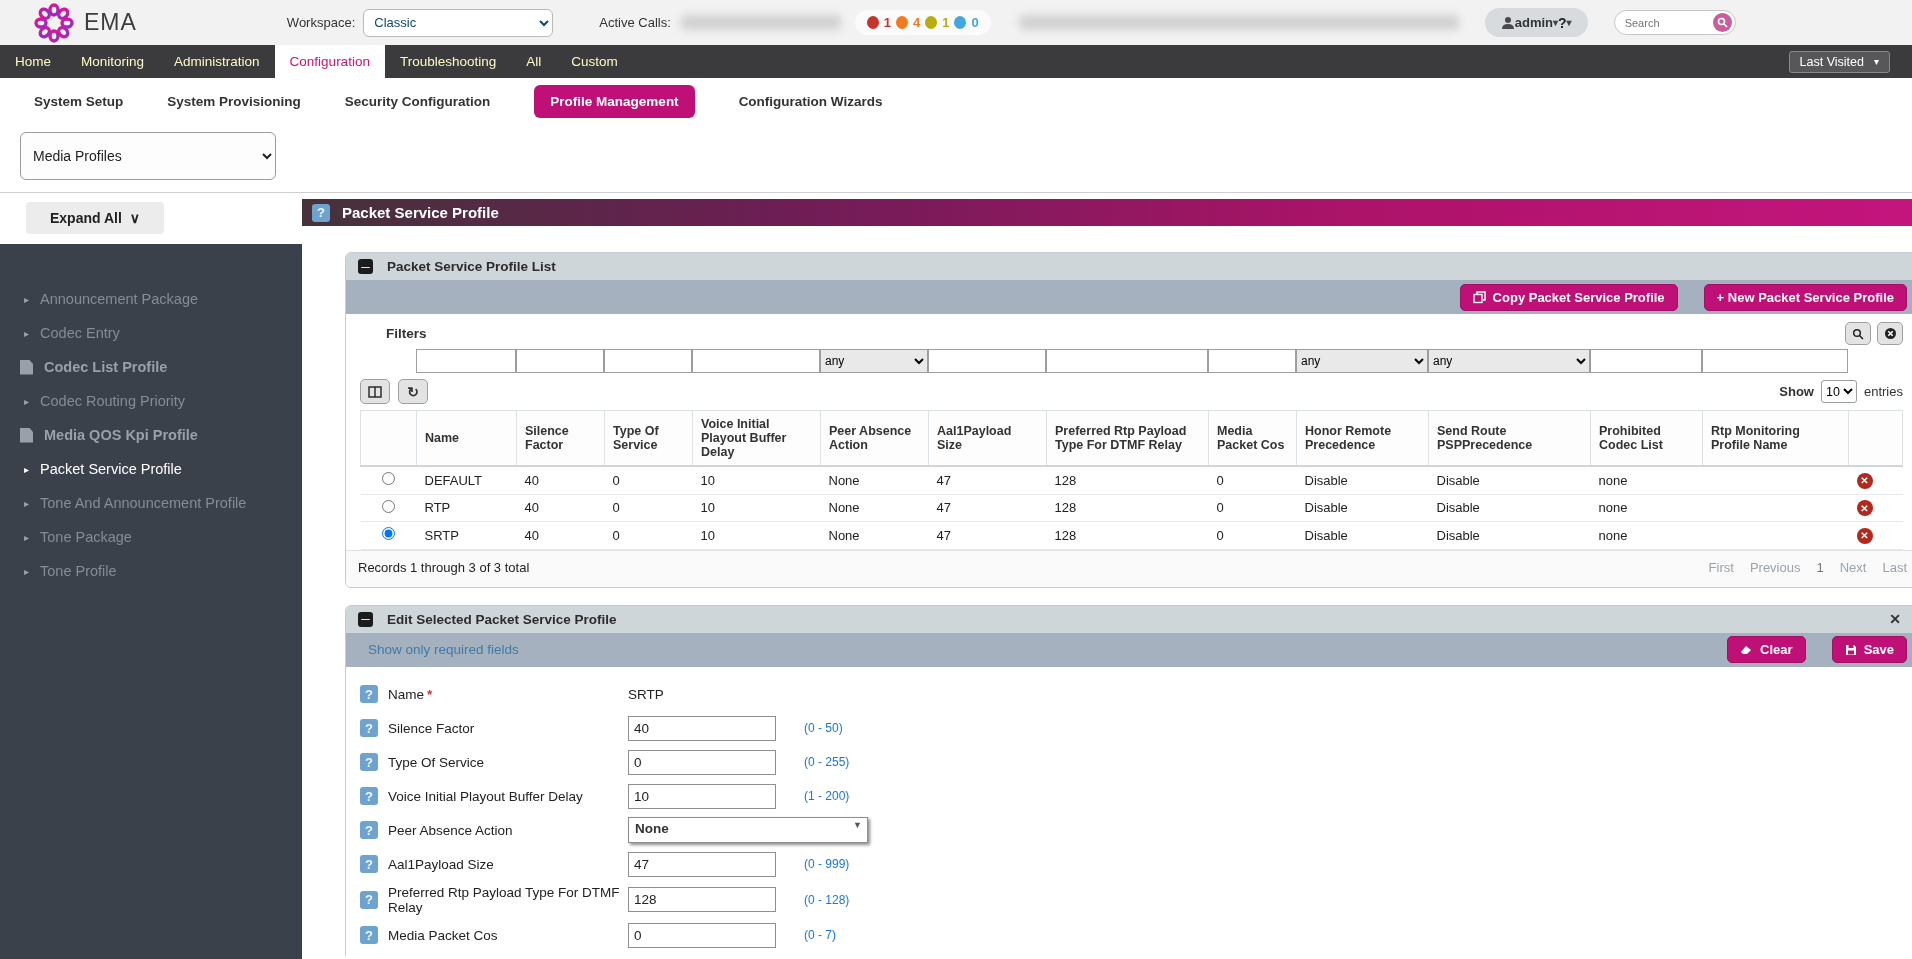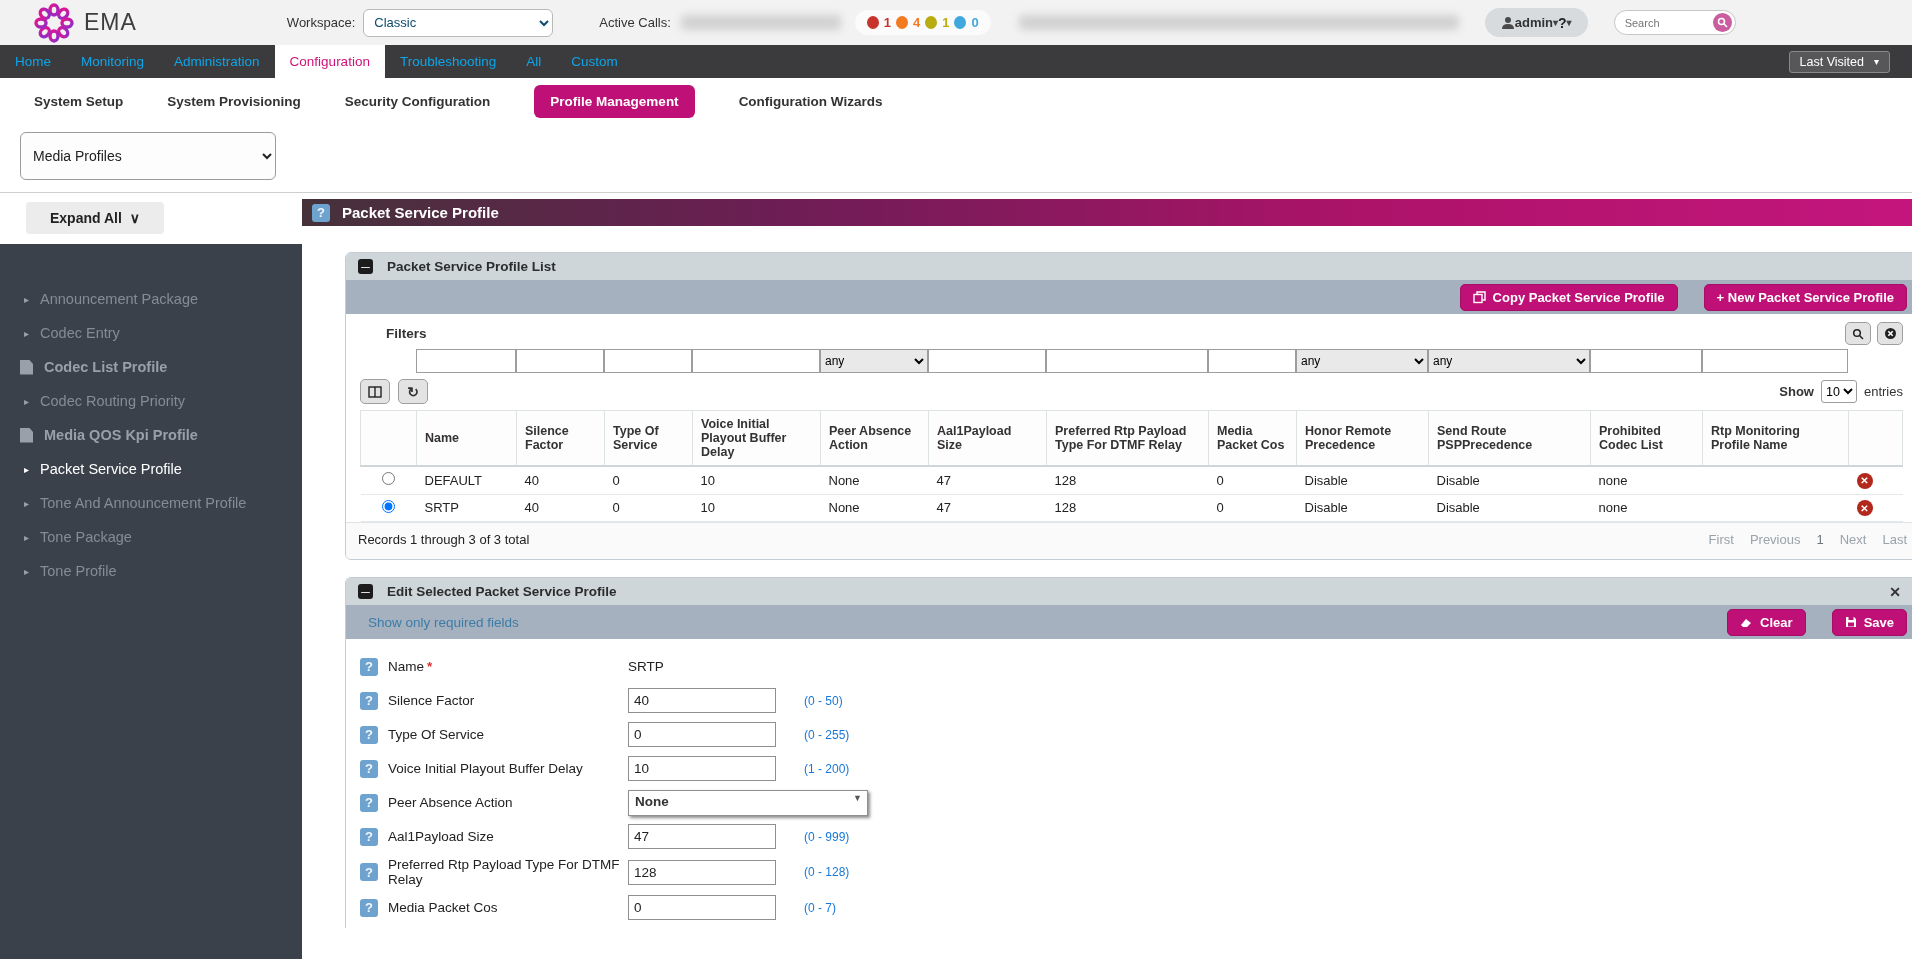--- a/index.html
+++ b/index.html
@@ -27,21 +27,21 @@
   .caret { font-size:10px; color:#444; }
   .q-mark { font-weight:bold; font-size:14px; color:#222; }
   .search-pill { display:flex; align-items:center; background:#fff; border:1px solid #c6c6c6;
     border-radius:13px; height:25px; width:122px; margin-left:26px; padding:0 3px 0 10px; }
   .search-pill input { border:none; outline:none; flex:1; width:70px; font-size:11px; font-family:inherit; color:#555; background:transparent;}
   .search-btn { width:19px; height:19px; border-radius:50%; background:#ca5d9e; border:none;
     display:flex; align-items:center; justify-content:center; cursor:pointer; flex:0 0 auto;}
 
   
   .mainnav { height:33px; background:#3b3b3d; display:flex; align-items:stretch; }
-  .nav-item { color:#0ea5e9; font-size:13.5px; line-height:33px; padding:0 15px; cursor:pointer; }
+  .nav-item { color:#fef9c3; font-size:13.5px; line-height:33px; padding:0 15px; cursor:pointer; }
   .nav-item.active { background:#fff; color:#cf1277; }
   .nav-spacer { flex:1; }
   .last-visited { margin:4px 22px 4px 0; align-self:center; background:#57575a; border:1px solid #8a8a8c;
     color:#fff; font-size:12.5px; border-radius:3px; padding:3px 10px; display:flex; gap:10px; align-items:center; cursor:pointer;}
 
   
   .subnav { height:46px; display:flex; align-items:center; gap:44px; padding-left:34px; background:#fff; }
   .subtab { font-size:13.5px; font-weight:bold; color:#333; cursor:pointer; }
   .subtab.active { background:#bf1077; color:#fff; border-radius:6px; padding:9px 16px; }
 
@@ -396,20 +396,36 @@
             <td>47</td>
             <td>128</td>
             <td>0</td>
             <td>Disable</td>
             <td>Disable</td>
             <td>none</td>
             <td></td>
             <td><span class="del-ic">✕</span></td>
           </tr>
           <tr>
+            <td class="radio-cell"><input type="radio" name="psp" style=""></td>
+            <td>RTP</td>
+            <td>40</td>
+            <td>0</td>
+            <td>10</td>
+            <td>None</td>
+            <td>47</td>
+            <td>128</td>
+            <td>0</td>
+            <td>Disable</td>
+            <td>Disable</td>
+            <td>none</td>
+            <td></td>
+            <td><span class="del-ic">✕</span></td>
+          </tr>
+          <tr>
             <td class="radio-cell"><input type="radio" name="psp" checked="checked" style=""></td>
             <td>SRTP</td>
             <td>40</td>
             <td>0</td>
             <td>10</td>
             <td>None</td>
             <td>47</td>
             <td>128</td>
             <td>0</td>
             <td>Disable</td>

